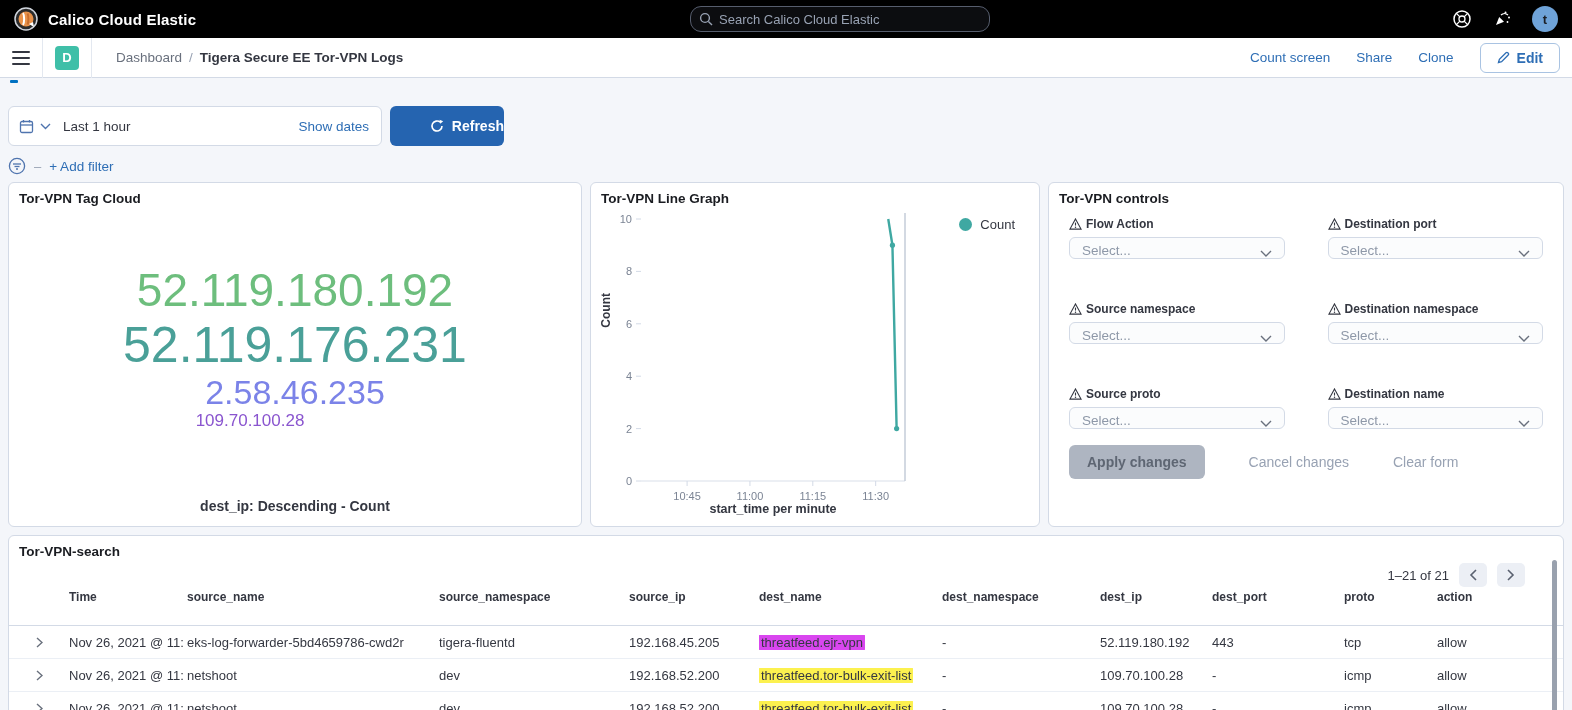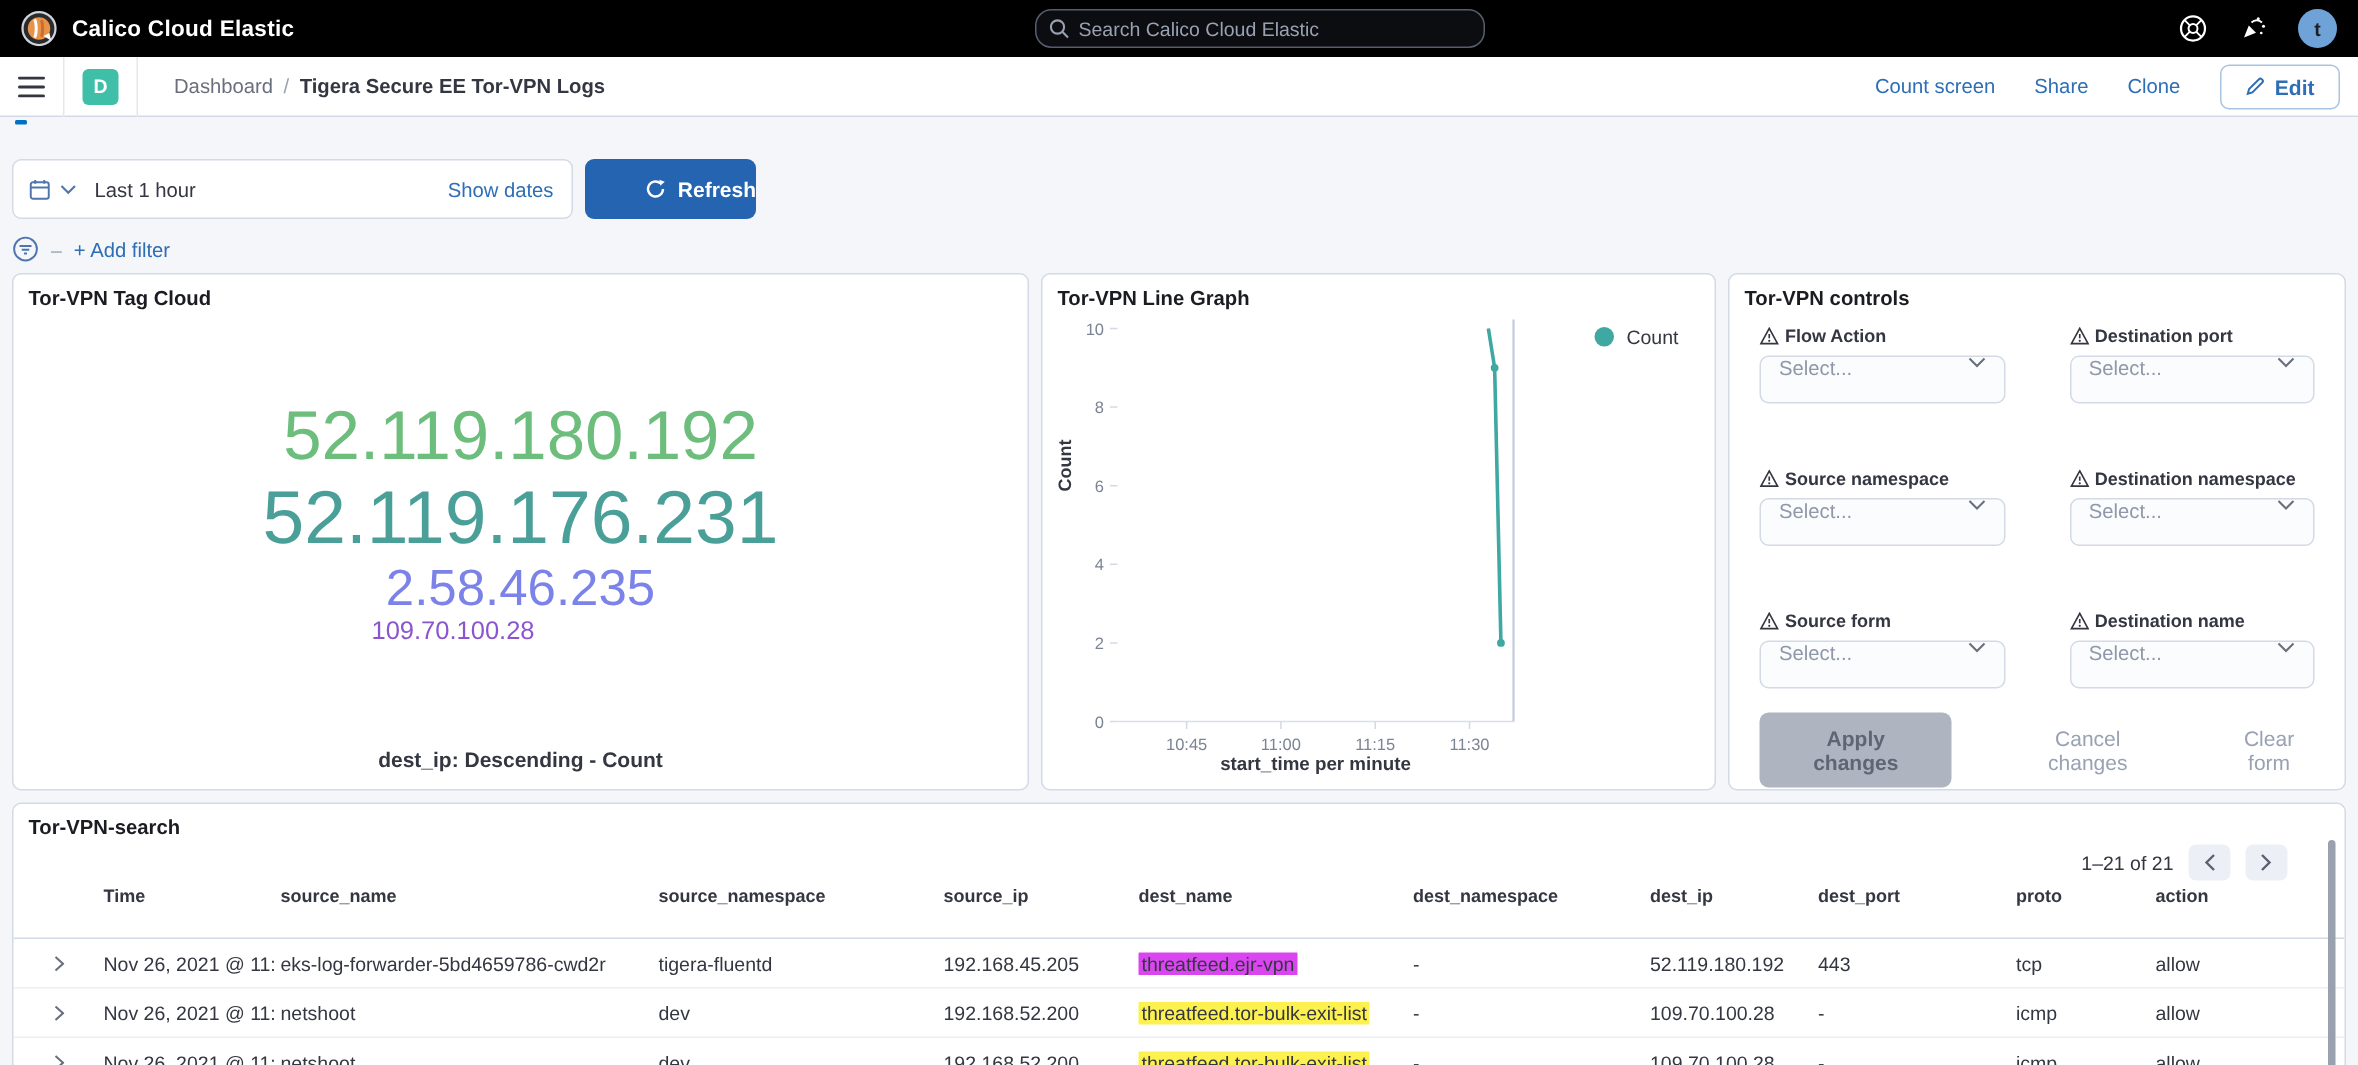--- a/index.html
+++ b/index.html
@@ -39,42 +39,42 @@
   .refresh-btn { width:114px; background:var(--primary-button,#2564B0); border:none; border-radius:6px; color:#fff; font-size:14px; font-weight:600; display:flex; align-items:center; justify-content:flex-end; gap:8px; font-family:inherit; }
   .filter-row { display:flex; align-items:center; gap:8px; margin:10px 8px 0 8px; height:20px; }
   .filter-dash { color:#98A2B3; font-size:13px; }
   .add-filter { color:var(--link-blue,#2E6EB5); font-size:13.5px; font-weight:500; background:none; border:none; font-family:inherit; }
 
   
   .panels { display:flex; gap:8px; margin:6px 8px 0 8px; }
   .panel { background:#fff; border:1px solid var(--panel-border,#D3DAE6); border-radius:6px; position:relative; height:345px; }
   .panel-title { position:absolute; top:8px; left:10px; font-size:13.5px; font-weight:700; color:#1a1c21; z-index:2; }
 
-  .p-tagcloud { width:678px; }
+  .p-tagcloud { width:574px; }
   .tags-wrap { padding-top:82px; display:flex; flex-direction:column; align-items:center; }
   .tag { line-height:1.12; cursor:pointer; }
   .tag4 { position:relative; left:-45px; }
   .tc-caption { position:absolute; bottom:12px; width:100%; text-align:center; font-size:14px; font-weight:700; color:#343741; }
 
   .p-line { width:450px; }
   .line-svg { position:absolute; inset:0; }
   .legend { position:absolute; top:34px; right:24px; display:flex; align-items:center; gap:8px; }
   .legend-dot { width:13px; height:13px; border-radius:50%; }
   .legend-label { font-size:13px; color:#343741; }
   .ylab { position:absolute; left:8px; top:110px; writing-mode:vertical-rl; transform:rotate(180deg); font-size:12px; font-weight:700; color:#343741; }
   .xlab { position:absolute; bottom:10px; left:50px; width:264px; text-align:center; font-size:12.5px; font-weight:700; color:#343741; }
   .tick { font-size:11px; fill:#7b8494; }
   .tickline { stroke:#d3dae6; }
   .axis { stroke:#d9dfe9; }
   .endline { stroke:#c5ccd8; stroke-width:1.5; }
 
   .p-controls { flex:1; }
   .controls-grid { padding:34px 20px 0 20px; display:grid; grid-template-columns:1fr 1fr; column-gap:26px; row-gap:22px;gap:43px; }
   .ctl-label { display:flex; align-items:center; gap:4px; font-size:12px; font-weight:700; color:#343741; margin-bottom:6px; }
-  .ctl-select { height:32px; background:#FBFCFD; border:1px solid var(--panel-border,#D3DAE6); border-radius:6px; display:flex; align-items:flex-start; padding:0 12px; cursor:pointer; }
+  .ctl-select { height:22px; background:#FBFCFD; border:1px solid var(--panel-border,#D3DAE6); border-radius:6px; display:flex; align-items:flex-end; padding:0 12px; cursor:pointer; }
   .ctl-ph { color:#8E98A8; font-size:13.5px; }
   .ctl-select svg { margin-left:auto; }
   .ctl-buttons { display:flex; align-items:center; gap:44px; padding:16px 20px 0 20px; }
   .apply-btn { background:#AEB5C1; color:#5E6673; font-size:14px; font-weight:600; border:none; border-radius:6px; padding:9px 18px; font-family:inherit; }
   .ghost-btn { background:none; border:none; color:#98A2B3; font-size:14px; font-family:inherit; }
 
   
   .table-panel { margin:8px 8px 0 8px; background:#fff; border:1px solid var(--panel-border,#D3DAE6); border-radius:6px; position:relative; height:230px; overflow:hidden; }
   .pag-row { display:flex; justify-content:flex-end; align-items:center; gap:10px; margin:26px 38px 0 0; height:26px; }
   .pag-label { font-size:13px; color:#343741; }
@@ -348,21 +348,21 @@
 
       <div>
         <div class="ctl-label">
           <span style="display:flex;">
               <svg width="13" height="12" viewBox="0 0 14 13">
                 <path d="M7 1 L13 12 H1 Z" fill="none" stroke="#343741" stroke-width="1.2"></path>
                 <line x1="7" y1="5" x2="7" y2="8.2" stroke="#343741" stroke-width="1.2"></line>
                 <circle cx="7" cy="10" r="0.8" fill="#343741"></circle>
               </svg>
             </span>
-          <span>Source form</span>
+          <span>Source proto</span>
         </div>
         <div class="ctl-select">
           <span class="ctl-ph">Select...</span>
           <svg width="12" height="8" viewBox="0 0 12 8">
               <polyline points="1,1 6,6 11,1" fill="none" stroke="#69707D" stroke-width="1.4"></polyline>
             </svg>
         </div>
       </div>
 
       <div>

